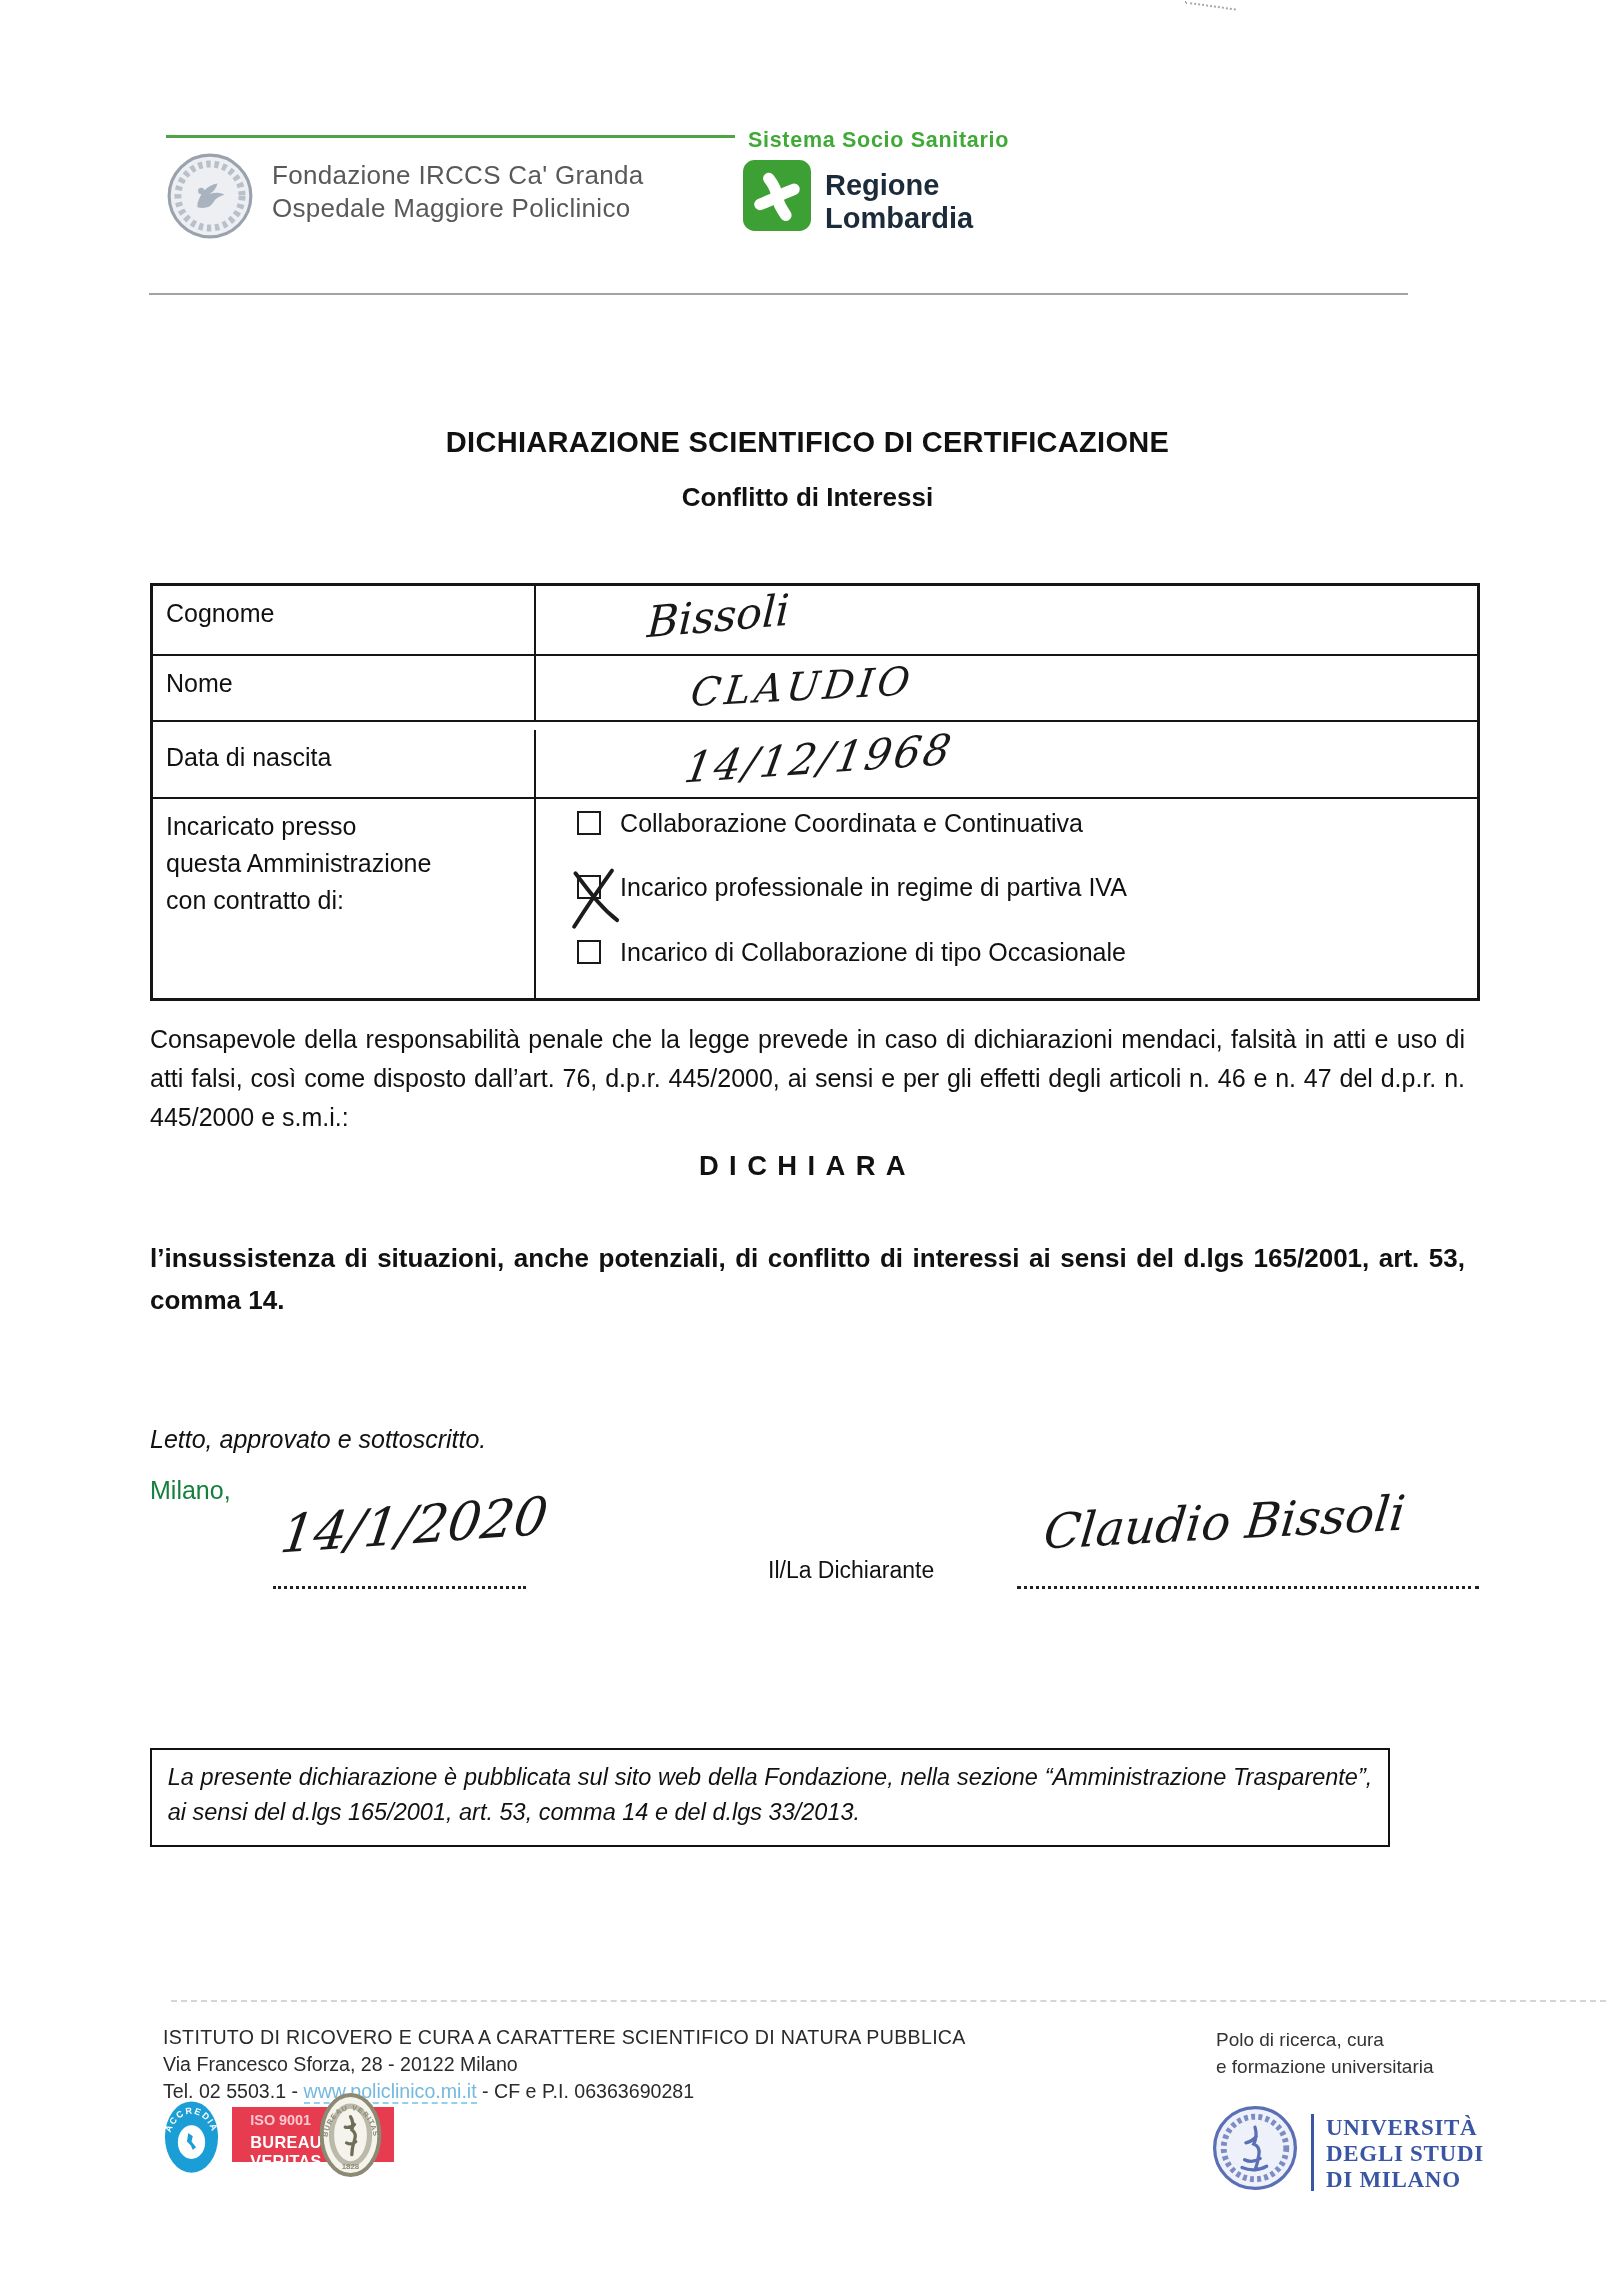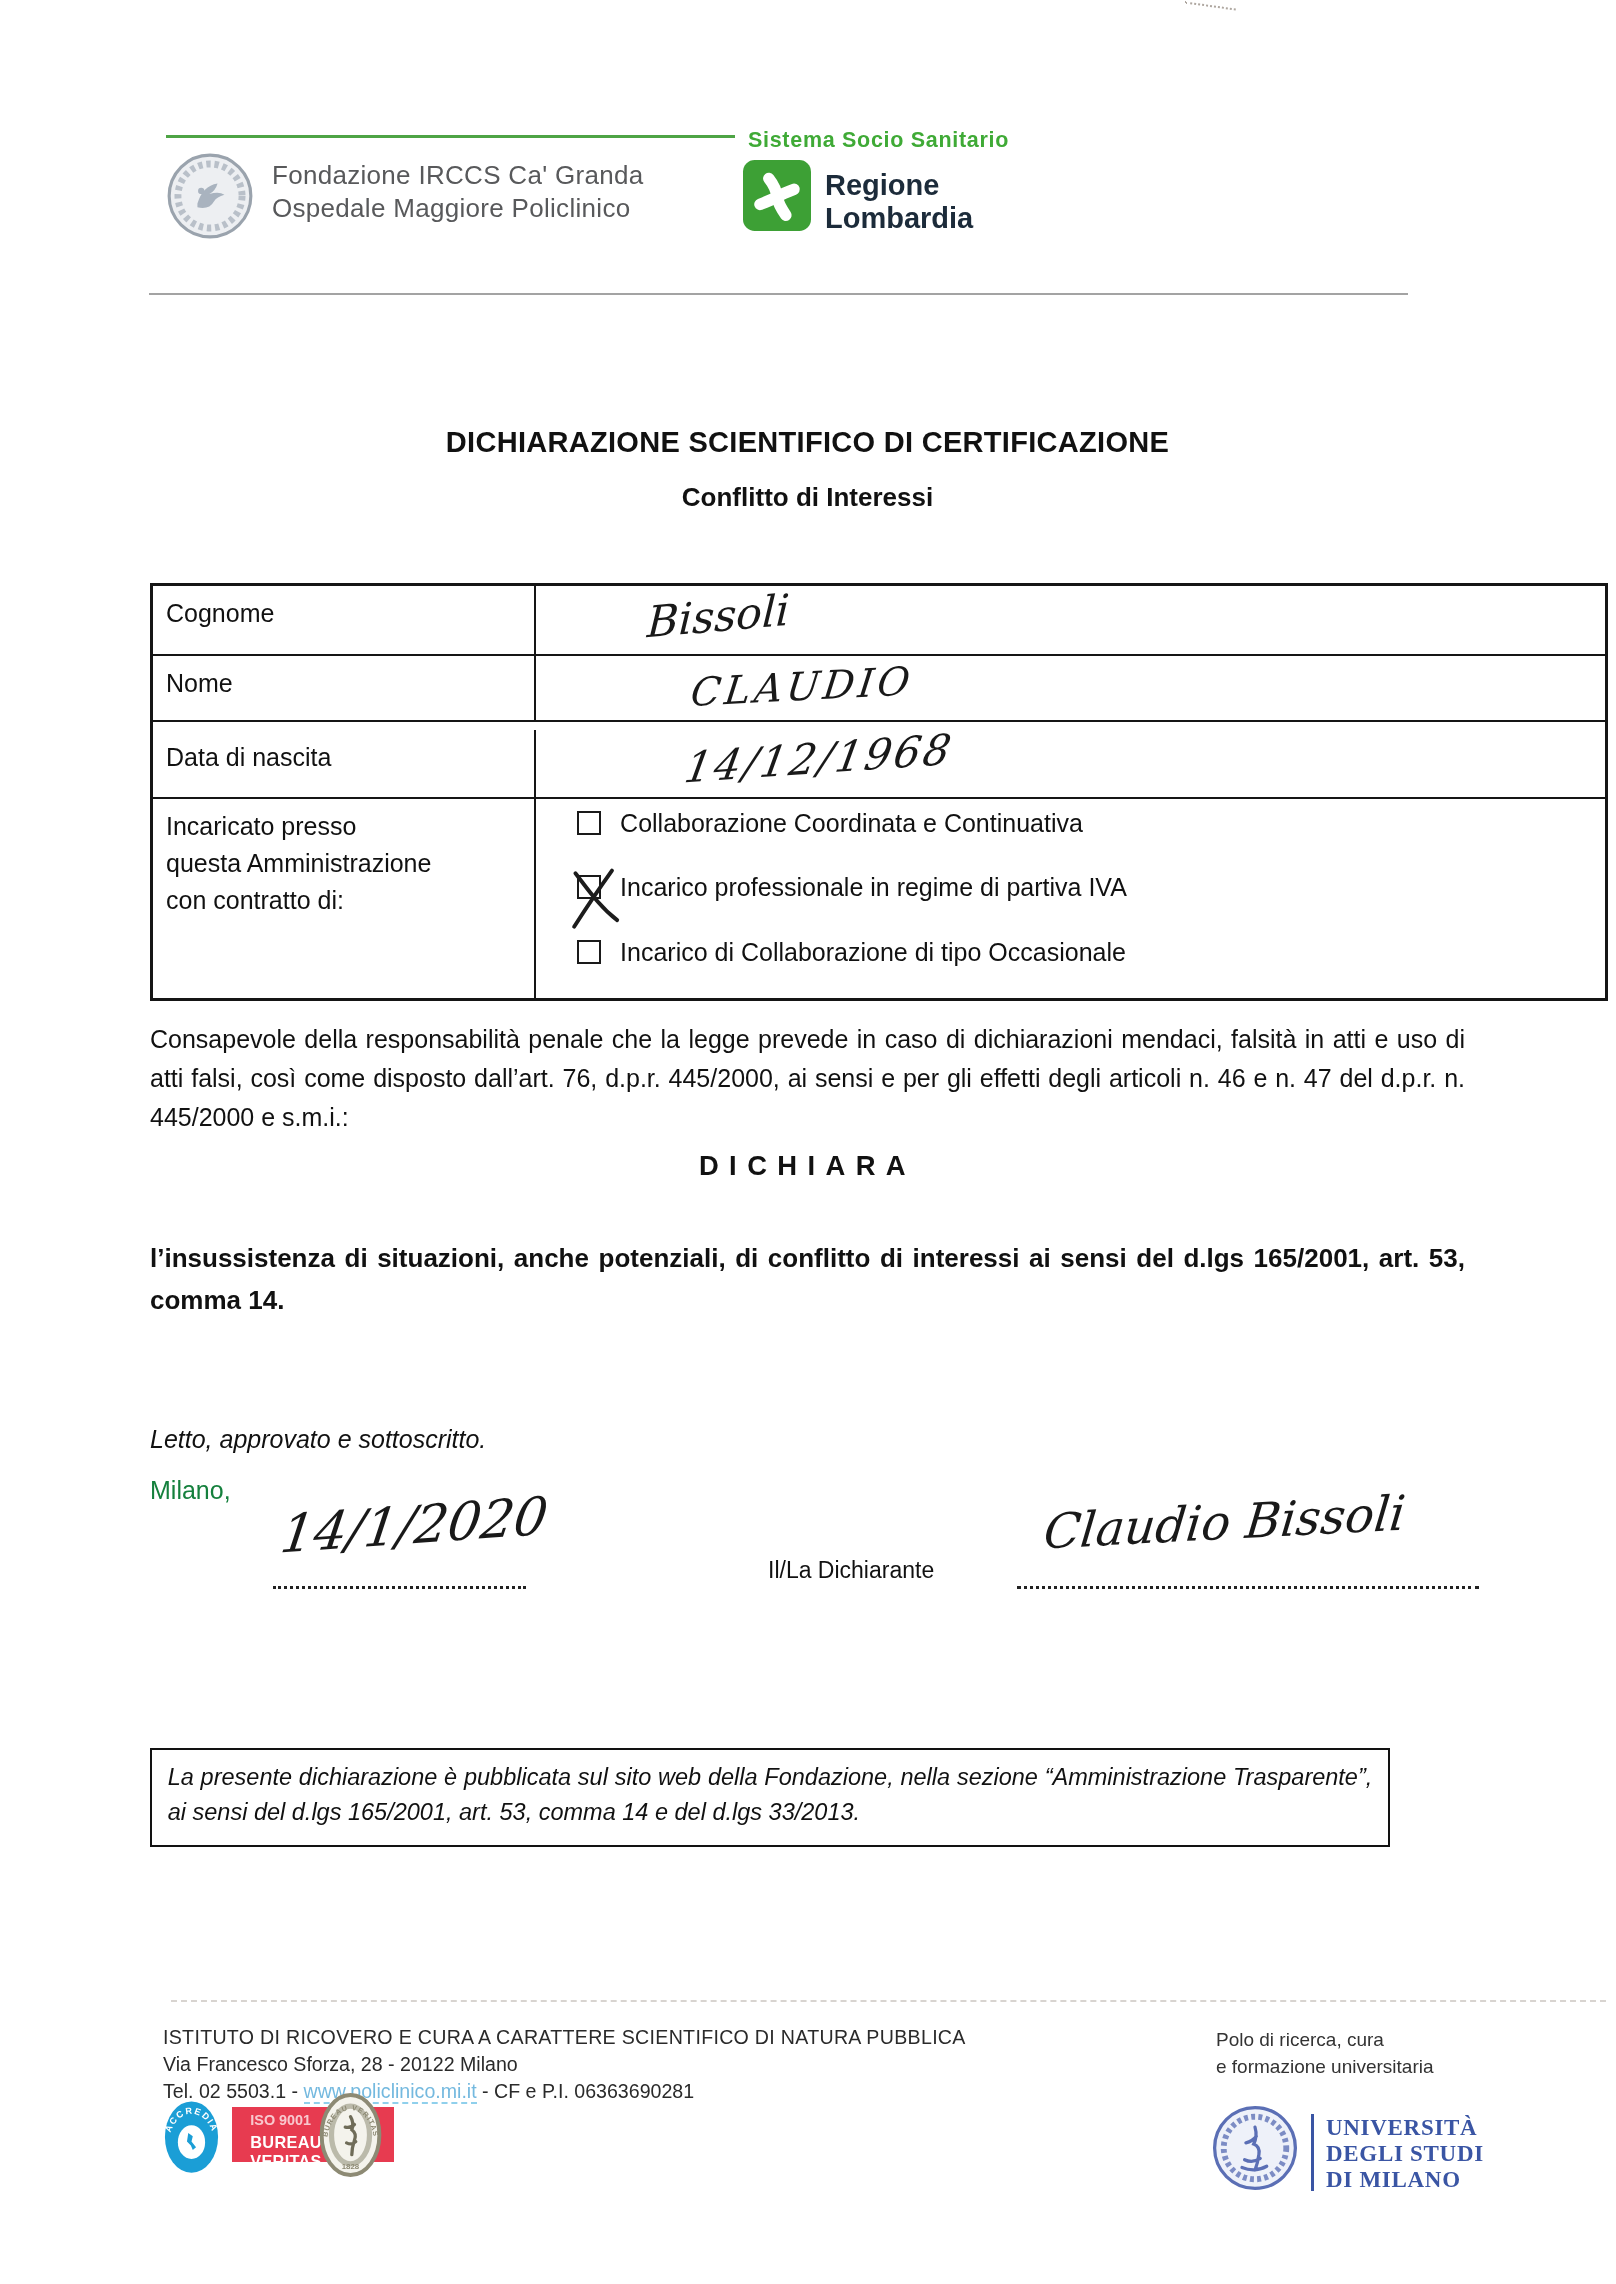--- a/index.html
+++ b/index.html
@@ -17,21 +17,21 @@
   .regione-text{left:825px;top:169px;font-size:29px;line-height:33px;font-weight:600;color:#1c2b3a;}
   .hdr-divider{left:149px;top:293px;width:1259px;height:2px;background:#8c8c8c;opacity:.8;}
   .scan-scribble{left:1185px;top:5.2px;width:51px;height:0;border-top:2.6px dotted #8d8278;transform:rotate(8deg);opacity:.7;}
 
   
   .content-col{left:150px;width:1315px;}
   .doc-title{top:426px;font-size:29px;font-weight:700;text-align:center;letter-spacing:0.3px;color:#111;}
   .doc-subtitle{top:482px;font-size:26px;font-weight:700;text-align:center;color:#111;}
 
   
-  .tbl{left:150px;top:583px;width:1458px;border:3.3px solid #151515;box-sizing:border-box;background:#fff;}
+  .tbl{left:150px;top:583px;width:1330px;border:3.3px solid #151515;box-sizing:border-box;background:#fff;}
   .tbl-row{display:flex;border-bottom:2.6px solid #151515;}
   .tbl-row:last-child{border-bottom:none;}
   .cell-label{width:383px;border-right:2.6px solid #151515;box-sizing:border-box;
     padding:9.1px 6.5px 0 13px;font-size:25px;line-height:37px;color:#111;}
   .cell-value{flex:1;position:relative;}
   .r1{height:68px;} .r2{height:64px;} .r3{height:67px;margin-top:8px;} .r4{height:199px;}
 
   .hand{font-family:"DejaVu Serif",serif;font-style:italic;color:#191919;white-space:nowrap;}
   .hand-surname{left:111px;top:5.2px;font-size:43px;transform:rotate(-5deg) skewX(-8deg);}
   .hand-name{left:155px;top:7.8px;font-size:39px;letter-spacing:3.9px;transform:rotate(-3deg) skewX(-10deg);}

